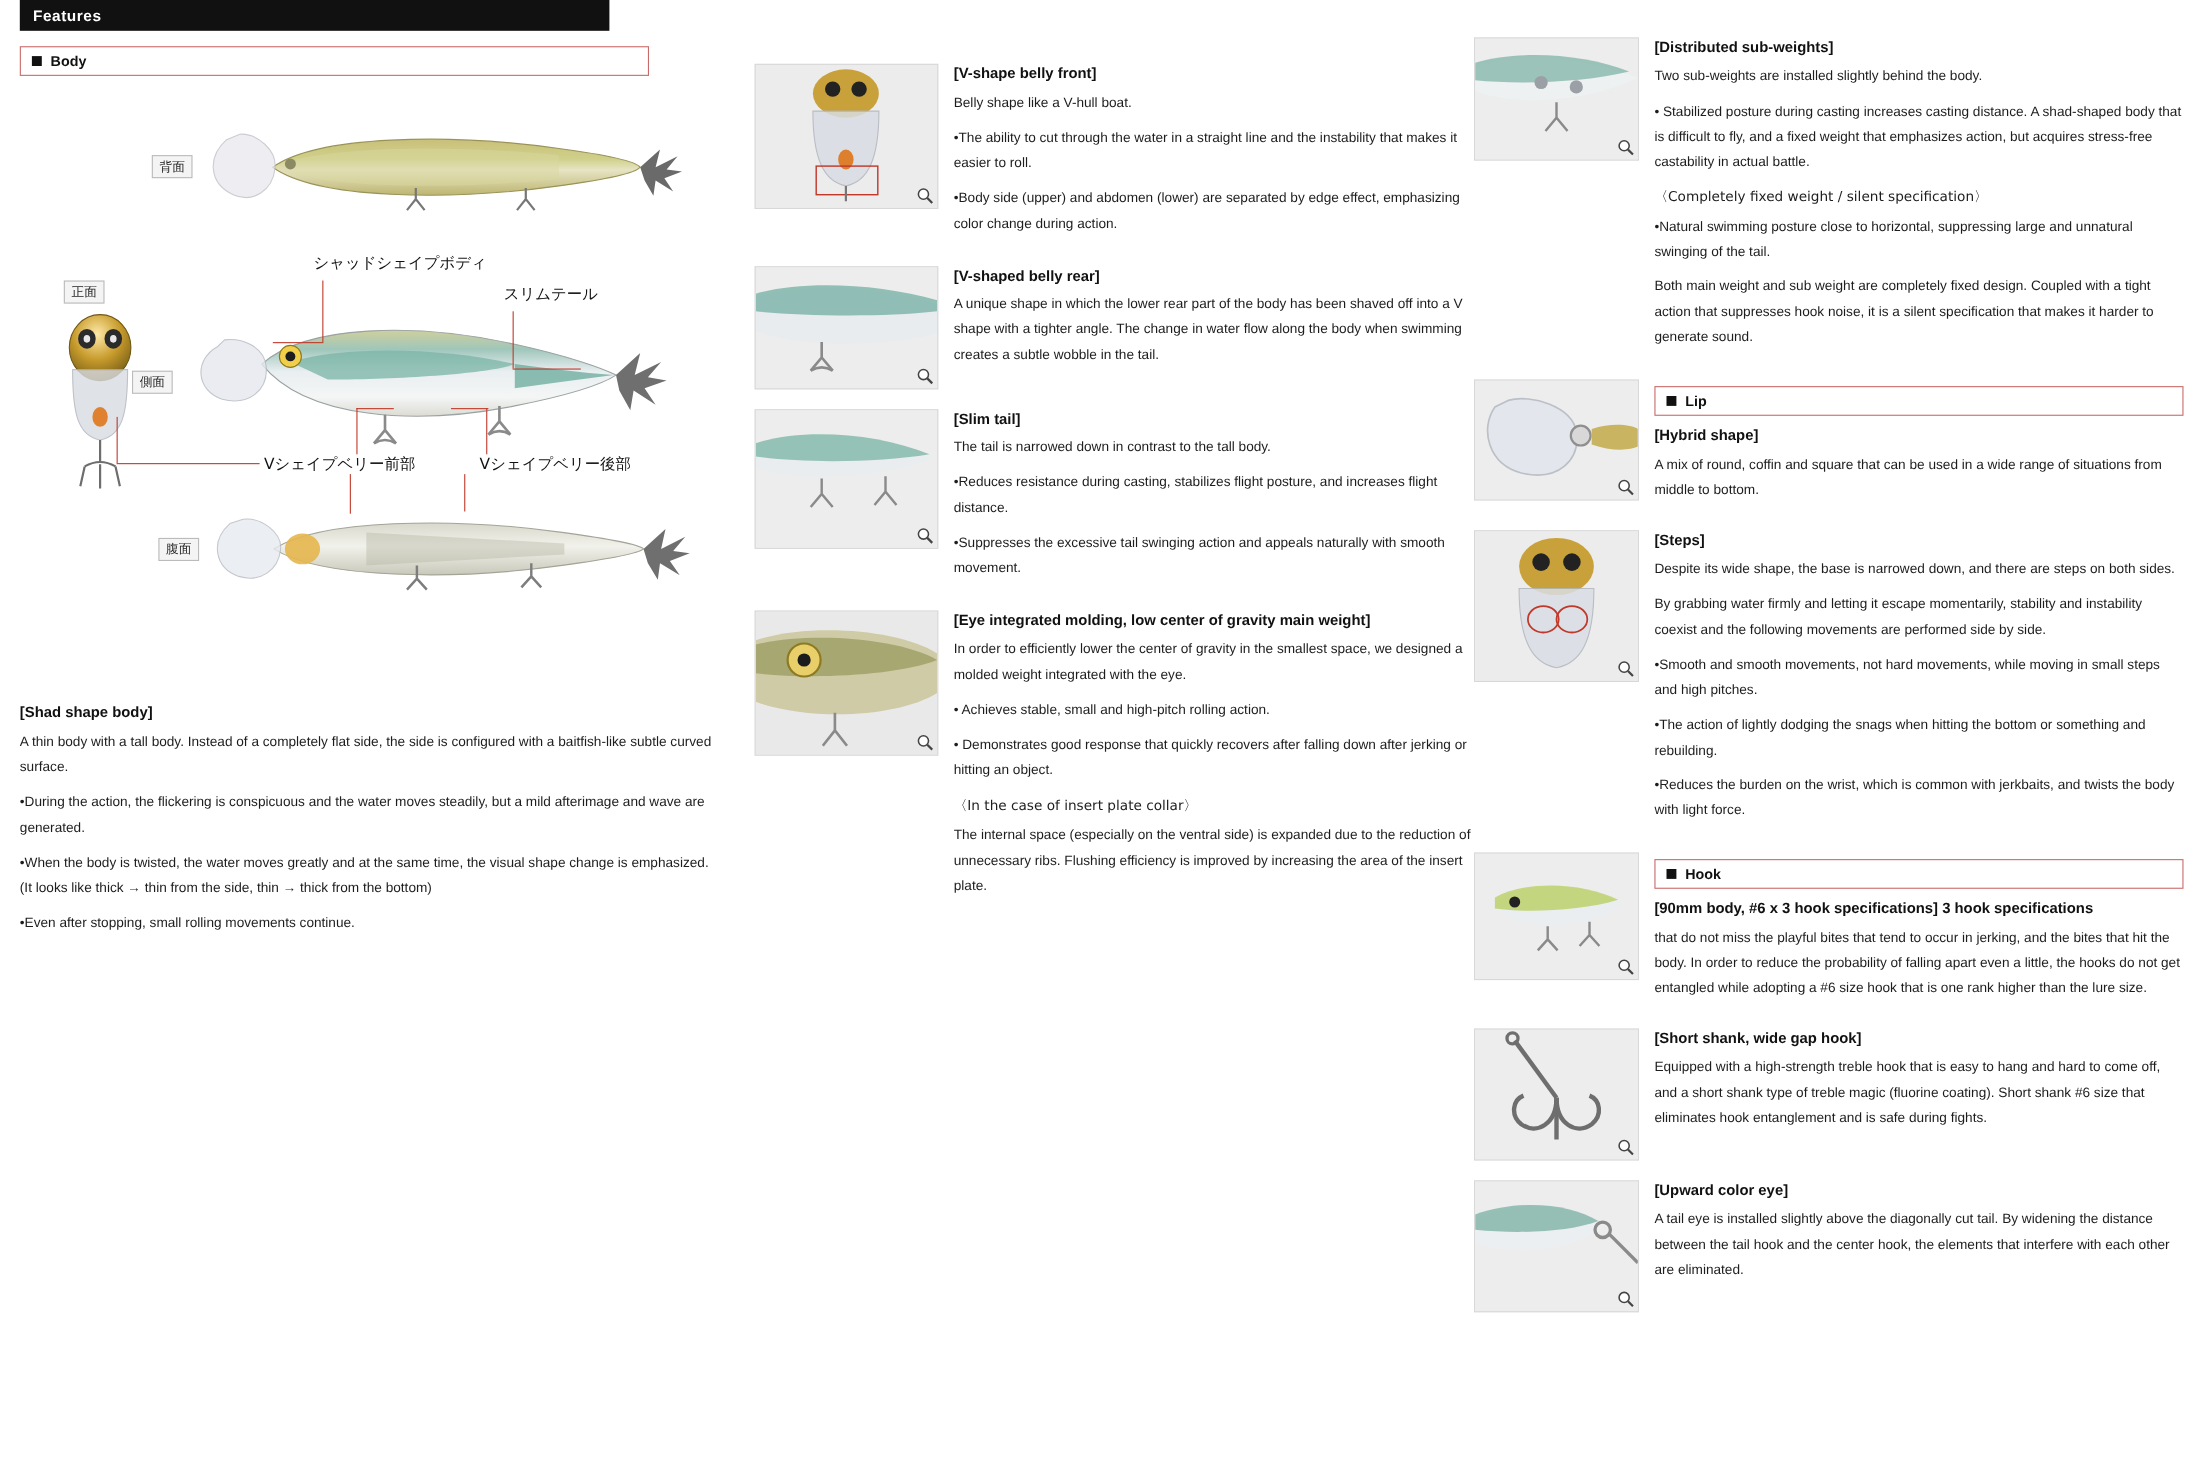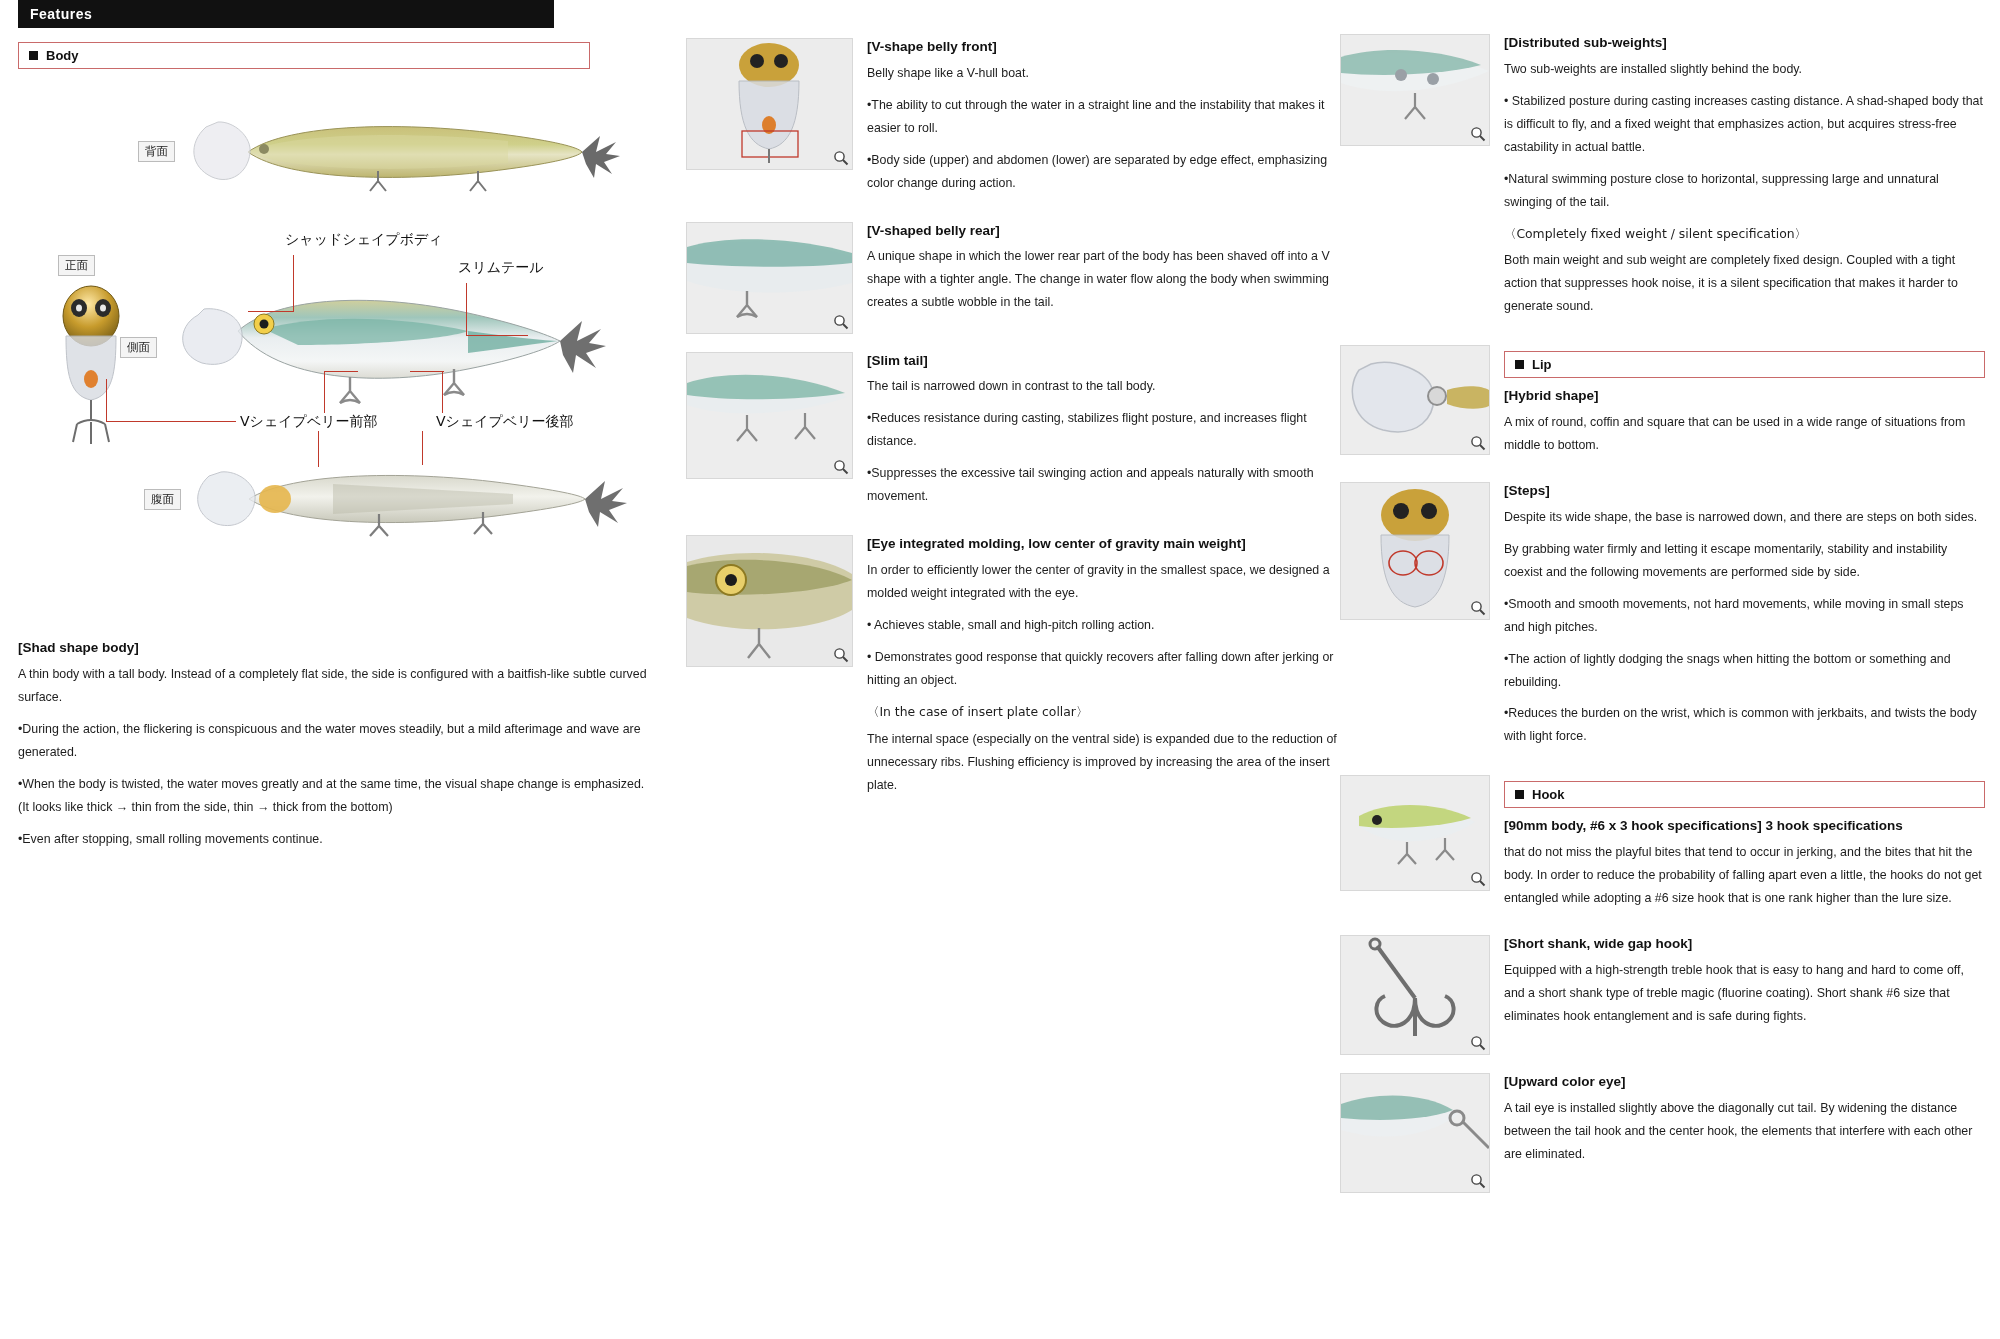--- a/index.html
+++ b/index.html
@@ -177,21 +177,21 @@
 
     <div class="txt-only">
       <div class="h-label">[Shad shape body]</div>
       <p class="body">A thin body with a tall body. Instead of a completely flat side, the side is configured with a baitfish-like subtle curved surface.</p>
       <p class="body">•During the action, the flickering is conspicuous and the water moves steadily, but a mild afterimage and wave are generated.</p>
       <p class="body">•When the body is twisted, the water moves greatly and at the same time, the visual shape change is emphasized. (It looks like thick → thin from the side, thin → thick from the bottom)</p>
       <p class="body">•Even after stopping, small rolling movements continue.</p>
     </div>
   </div>
 
-  <div class="col" id="col2" style="padding-top:38px;">
+  <div class="col" id="col2" style="padding-top:58px;">
 
     <div class="block">
       <div class="thumb" style="width:165px;height:130px;">
         <svg class="ph" viewBox="0 0 165 130" preserveAspectRatio="none">
           <rect width="165" height="130" fill="#ececec"></rect>
           <ellipse cx="82" cy="26" rx="30" ry="22" fill="#c9a13a"></ellipse>
           <ellipse cx="70" cy="22" rx="7" ry="7" fill="#222"></ellipse>
           <ellipse cx="94" cy="22" rx="7" ry="7" fill="#222"></ellipse>
           <path d="M52 42 C52 86 62 106 82 110 C102 106 112 86 112 42 Z" fill="#d9dce3" opacity=".85" stroke="#b0b5bd"></path>
           <ellipse cx="82" cy="86" rx="7" ry="9" fill="#dd7f2c"></ellipse>
@@ -293,22 +293,22 @@
         </svg>
         <svg class="mag" viewBox="0 0 16 16">
             <circle cx="6.5" cy="6.5" r="4.6" fill="#fff" stroke="#444" stroke-width="1.4"></circle>
             <line x1="10" y1="10" x2="14.5" y2="14.5" stroke="#444" stroke-width="2"></line>
           </svg>
       </div>
       <div class="txt">
         <div class="h-label">[Distributed sub-weights]</div>
         <p class="body">Two sub-weights are installed slightly behind the body.</p>
         <p class="body">• Stabilized posture during casting increases casting distance. A shad-shaped body that is difficult to fly, and a fixed weight that emphasizes action, but acquires stress-free castability in actual battle.</p>
+        <p class="body tight jp">〈Completely fixed weight / silent specification〉</p>
         <p class="body">•Natural swimming posture close to horizontal, suppressing large and unnatural swinging of the tail.</p>
-        <p class="body tight jp">〈Completely fixed weight / silent specification〉</p>
         <p class="body">Both main weight and sub weight are completely fixed design. Coupled with a tight action that suppresses hook noise, it is a silent specification that makes it harder to generate sound.</p>
       </div>
     </div>
 
     <div style="display:flex;gap:14px;align-items:flex-start;margin-bottom:16px;">
       <div class="thumb" style="width:148px;height:108px;">
         <svg class="ph" viewBox="0 0 148 108" preserveAspectRatio="none">
           <rect width="148" height="108" fill="#ededed"></rect>
           <path d="M18 24 C4 44 12 76 42 84 C76 92 96 72 92 46 C88 24 52 12 30 18 Z" fill="#e2e6ec" opacity=".9" stroke="#b6bbc3" stroke-width="1.5"></path>
           <circle cx="96" cy="50" r="9" fill="#d8d8d8" stroke="#8f8f8f" stroke-width="2"></circle>

